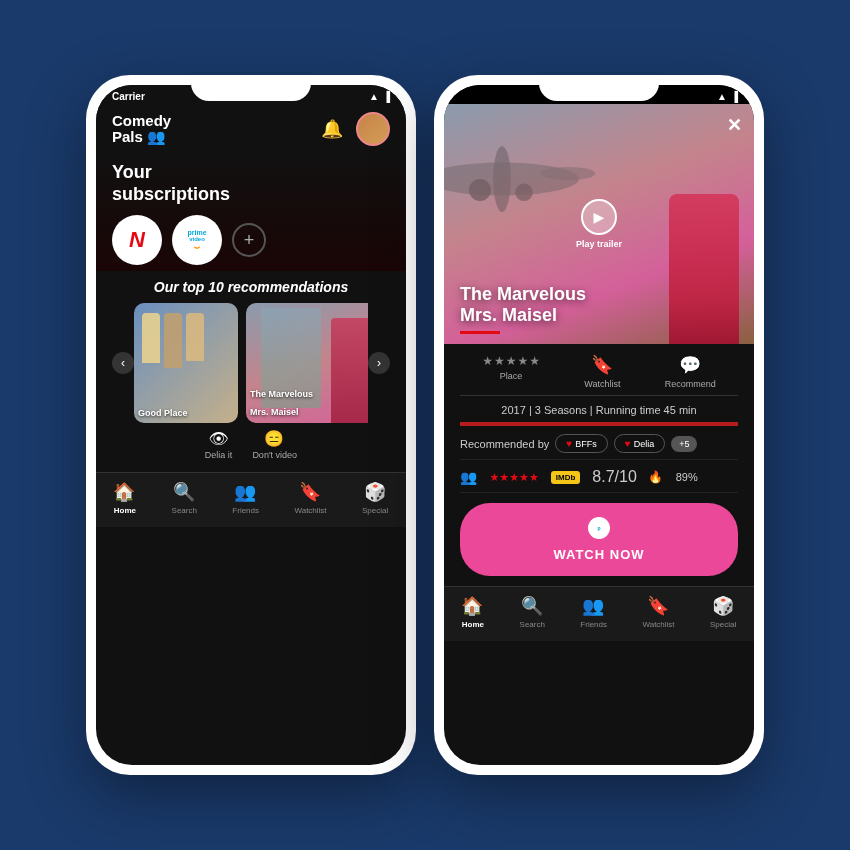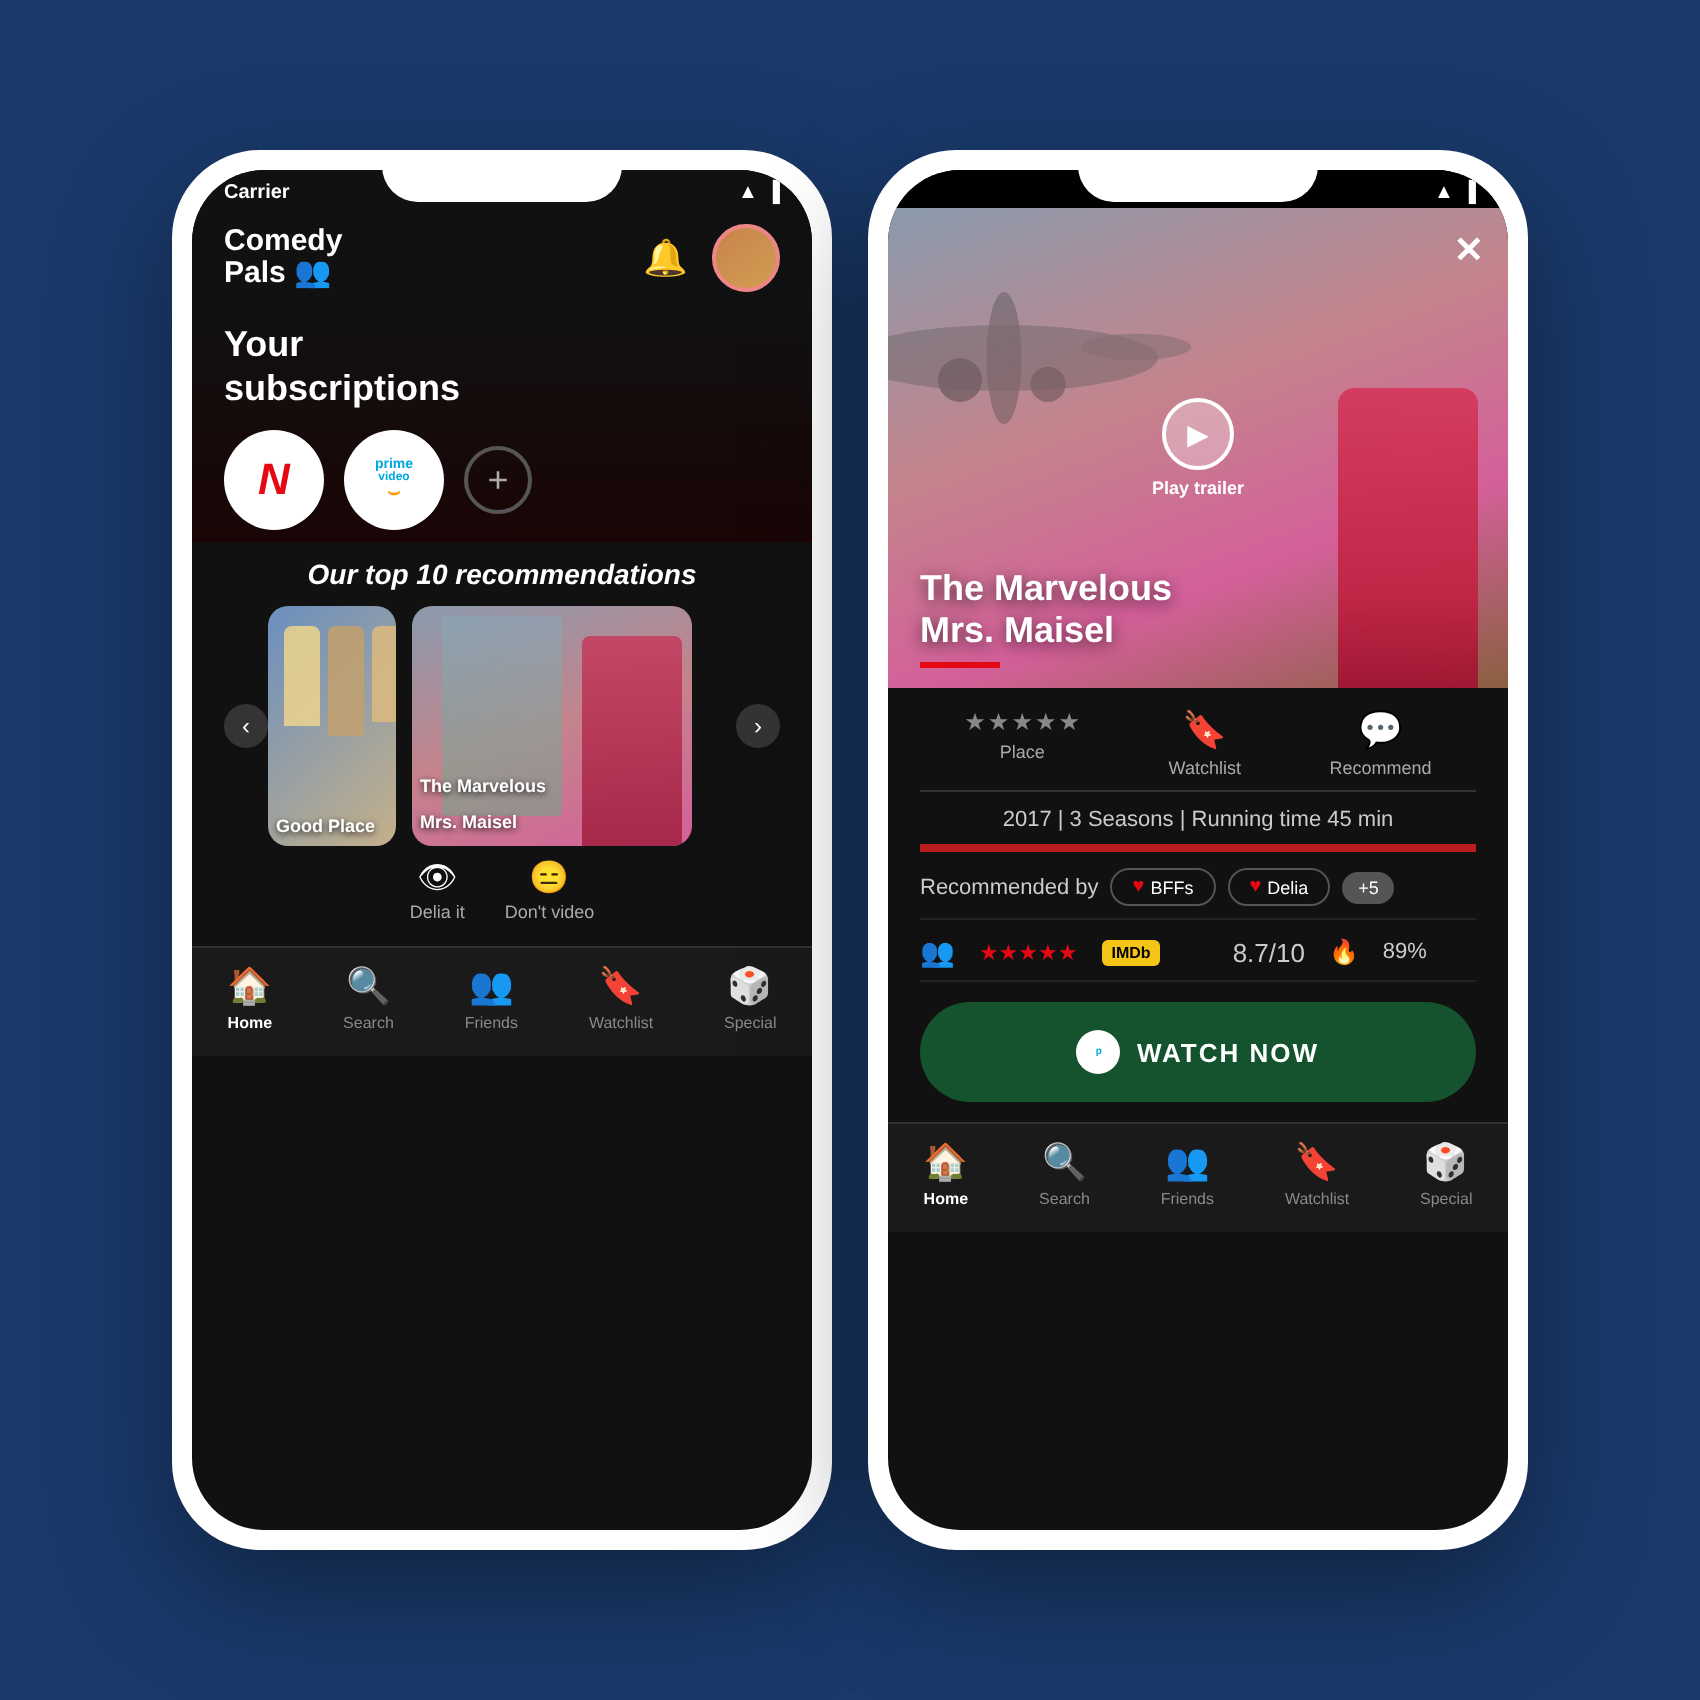--- a/index.html
+++ b/index.html
@@ -199,21 +199,21 @@
       overflow: hidden;
       flex: 1;
     }
     .carousel-item {
       flex-shrink: 0;
       border-radius: 10px;
       overflow: hidden;
       position: relative;
     }
     .carousel-item.small {
-      width: 64px;
+      width: 104px;
       height: 120px;
     }
     .carousel-item.large {
       width: 140px;
       height: 120px;
     }
     
     .good-place-thumb {
       background: linear-gradient(135deg, #6a8fbf 0%, #c4b08a 100%);
       width: 100%;
@@ -464,46 +464,47 @@
     .friends-icon { font-size: 14px; color: #fff; }
     .stars-small { color: #e50914; font-size: 11px; }
     .imdb-badge {
       background: #f5c518;
       color: #000;
       font-size: 8px;
       font-weight: 900;
       padding: 2px 5px;
       border-radius: 3px;
     }
-    .imdb-score { color: #ccc; font-size: 13px; margin-left: 24px; }
+    .imdb-score { color: #ccc; font-size: 16px; }
     .tomato-score { color: #ccc; font-size: 11px; }
     .tomato-icon { font-size: 12px; }
     .genre-row {
       display: flex;
       gap: 8px;
       padding: 8px 0 6px;
       border-bottom: 1px solid #222;
     }
     .genre-tag {
       border: 1.5px solid #555;
       border-radius: 20px;
       padding: 4px 14px;
       color: #fff;
       font-size: 11px;
     }
     .watch-now-btn {
       margin: 10px 0;
-      background: #14532d;
+      background: #ec4899;
       border-radius: 30px;
       padding: 14px 0;
       display: flex;
       align-items: center;
       justify-content: center;
       gap: 8px;
       cursor: pointer;
+      flex-direction: column;
     }
     .prime-logo-small {
       background: #fff;
       border-radius: 50%;
       width: 22px;
       height: 22px;
       display: flex;
       align-items: center;
       justify-content: center;
       font-size: 6px;

